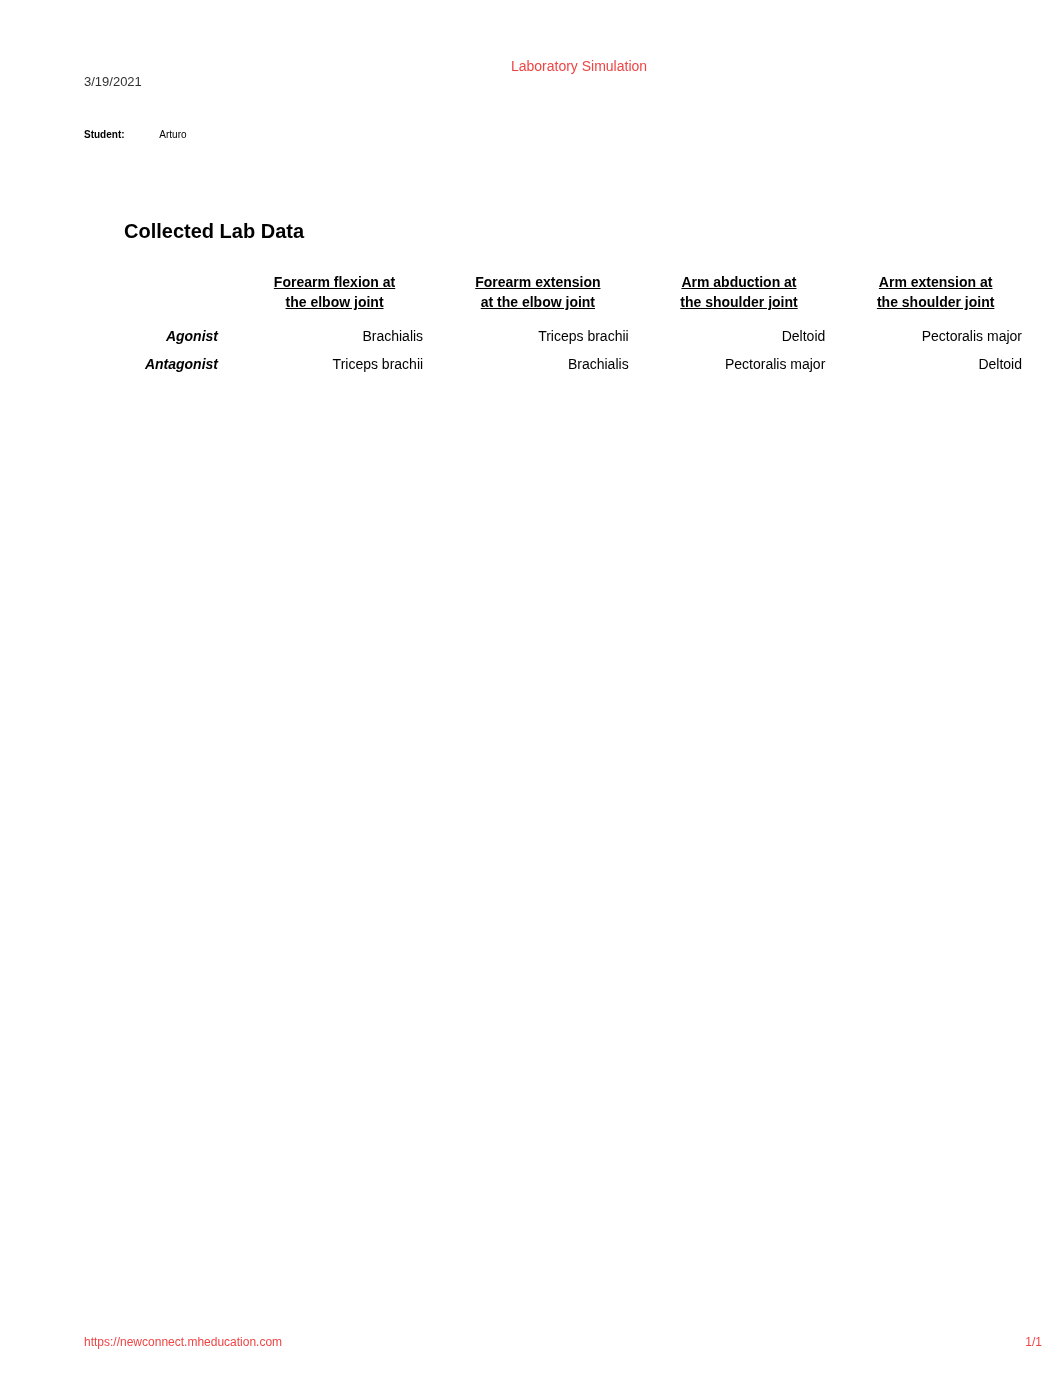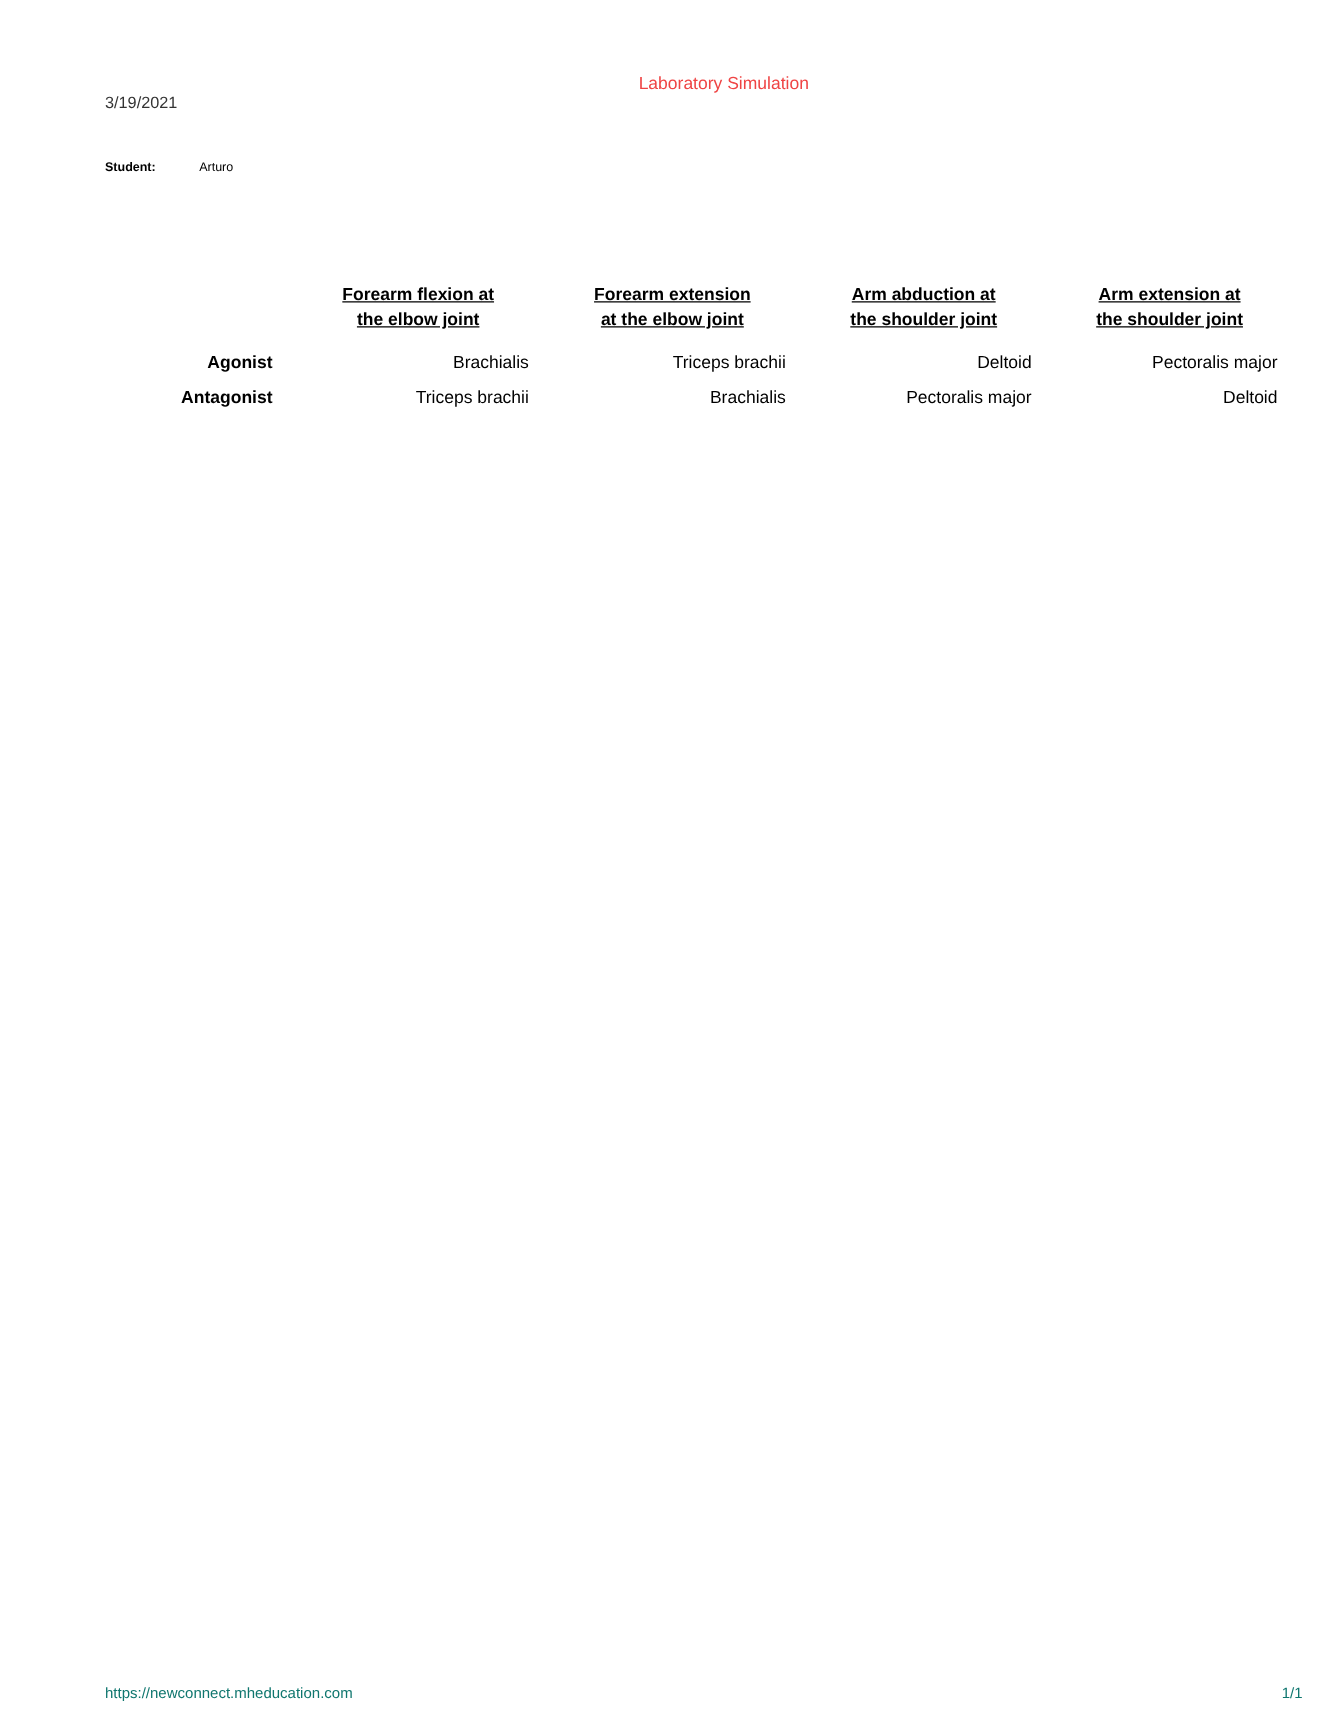--- a/index.html
+++ b/index.html
@@ -81,51 +81,53 @@
       font-size: 14px;
       text-align: right;
       padding: 6px 12px;
       vertical-align: middle;
     }
 
     .data-table td.row-label {
       font-weight: bold;
       text-align: right;
       padding-right: 16px;
+      font-style: italic;
     }
 
     .data-table tr td:first-child {
       text-align: right;
     }
 
     .footer {
       position: absolute;
-      bottom: 16px;
+      bottom: 28px;
       left: 20px;
       right: 20px;
       display: flex;
       justify-content: space-between;
       font-size: 12px;
-      color: #0f766e;
+      color: #ef4444;
     }
   </style>
 </head>
 <body>
 
 <div class="top-bar">
   <span class="date">3/19/2021</span>
   <span class="page-title-center">Laboratory Simulation</span>
 </div>
 
 <div class="student-info">
   <span class="student-label">Student:</span>
   <span>Arturo</span>
 </div>
 
 <div class="main-content">
+  <div class="section-title">Collected Lab Data</div>
 
   <table class="data-table">
     <thead>
       <tr>
         <th class="row-header"></th>
         <th>
           <span>Forearm flexion at</span><br>
           <span>the elbow joint</span>
         </th>
         <th>

